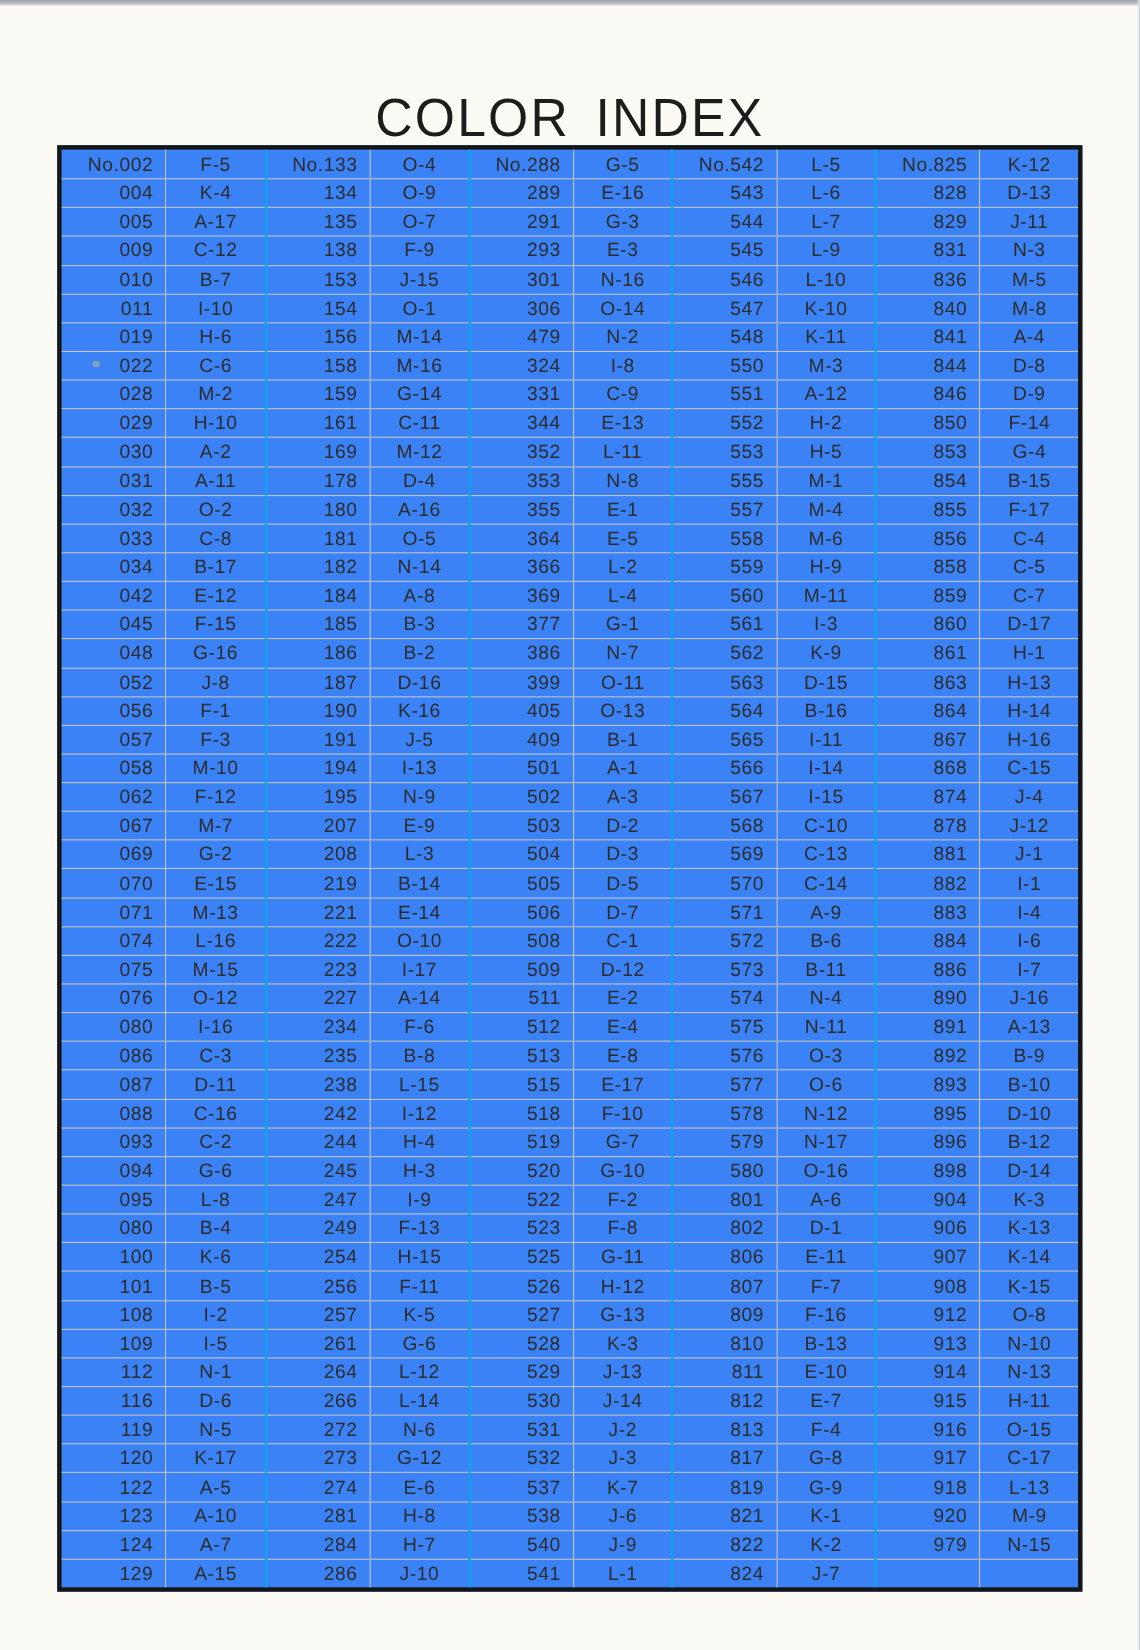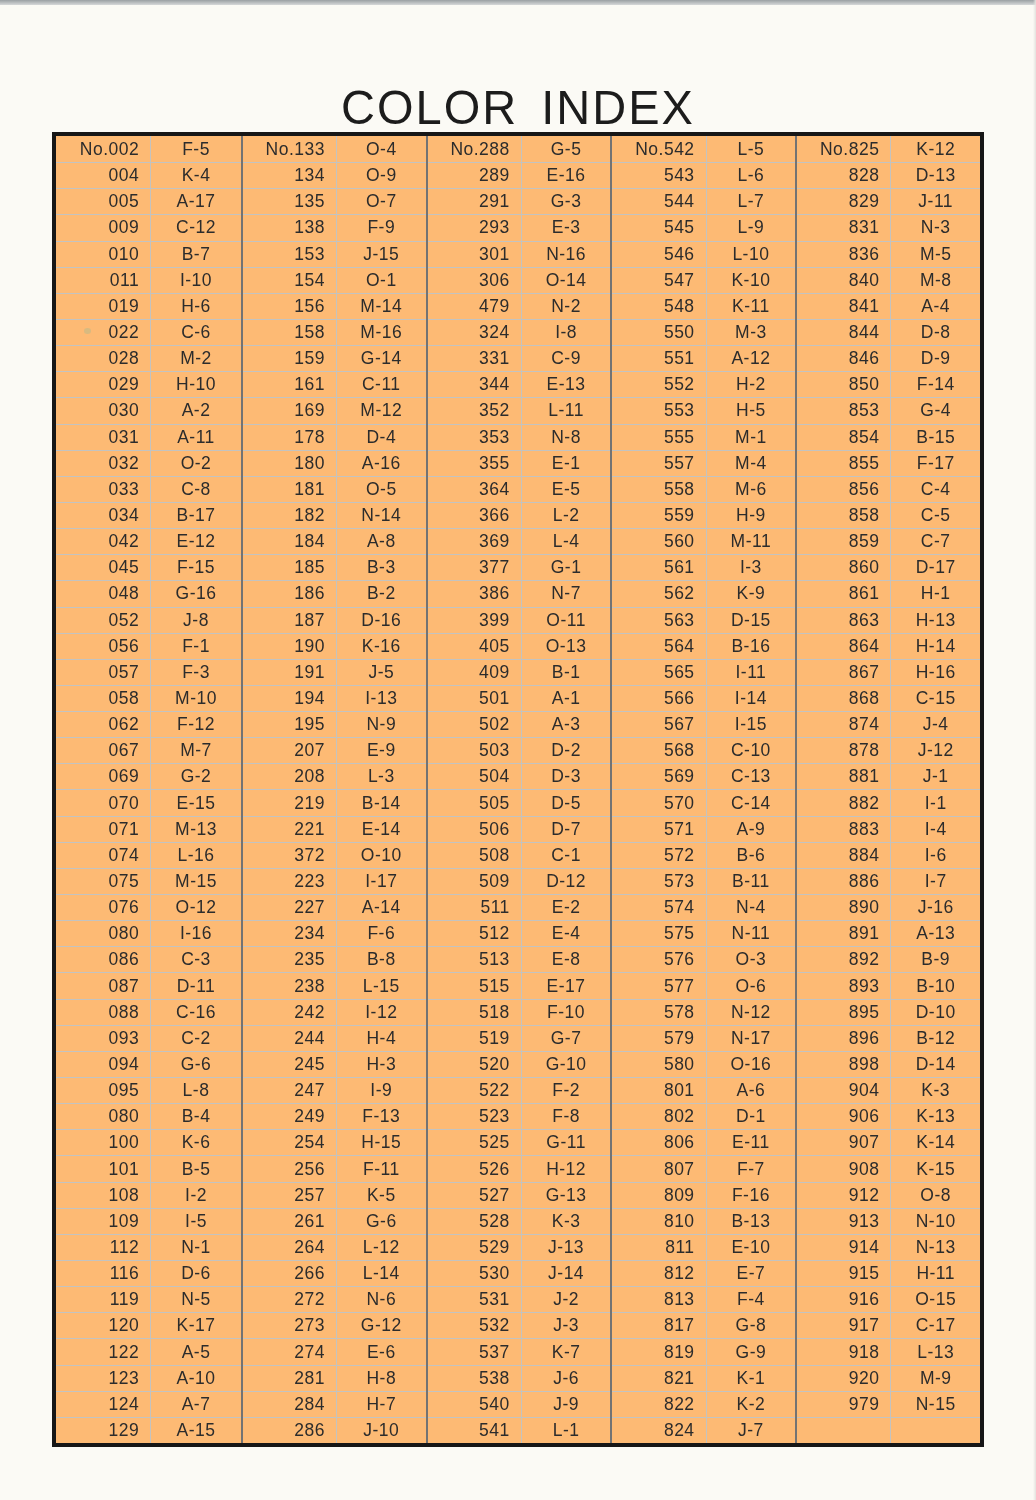--- a/index.html
+++ b/index.html
@@ -41,31 +41,31 @@
     transform: scaleY(1.04);
   }
   .color-table {
     position: absolute;
     left: 52px;
     top: 132px;
     width: 932px;
     height: 1315px;
     box-sizing: border-box;
     border: 4px solid #161616;
-    background: #fdba74;
+    background: #3b82f6;
     display: grid;
     grid-template-columns: repeat(5, 1fr);
   }
   .col-group {
     display: grid;
     grid-template-rows: repeat(50, 1fr);
     min-width: 0;
   }
   .col-group + .col-group {
-    border-left: 2px solid #737373;
+    border-left: 2px solid #0ea5e9;
   }
   .trow {
     display: grid;
     grid-template-columns: 51% 49%;
     min-height: 0;
   }
   .trow + .trow {
     border-top: 1px solid #c3c3c0;
   }
   .cell {
@@ -410,21 +410,21 @@
       </div>
       <div class="trow">
         <div class="cell cell-no">219</div>
         <div class="cell cell-code">B-14</div>
       </div>
       <div class="trow">
         <div class="cell cell-no">221</div>
         <div class="cell cell-code">E-14</div>
       </div>
       <div class="trow">
-        <div class="cell cell-no">372</div>
+        <div class="cell cell-no">222</div>
         <div class="cell cell-code">O-10</div>
       </div>
       <div class="trow">
         <div class="cell cell-no">223</div>
         <div class="cell cell-code">I-17</div>
       </div>
       <div class="trow">
         <div class="cell cell-no">227</div>
         <div class="cell cell-code">A-14</div>
       </div>

